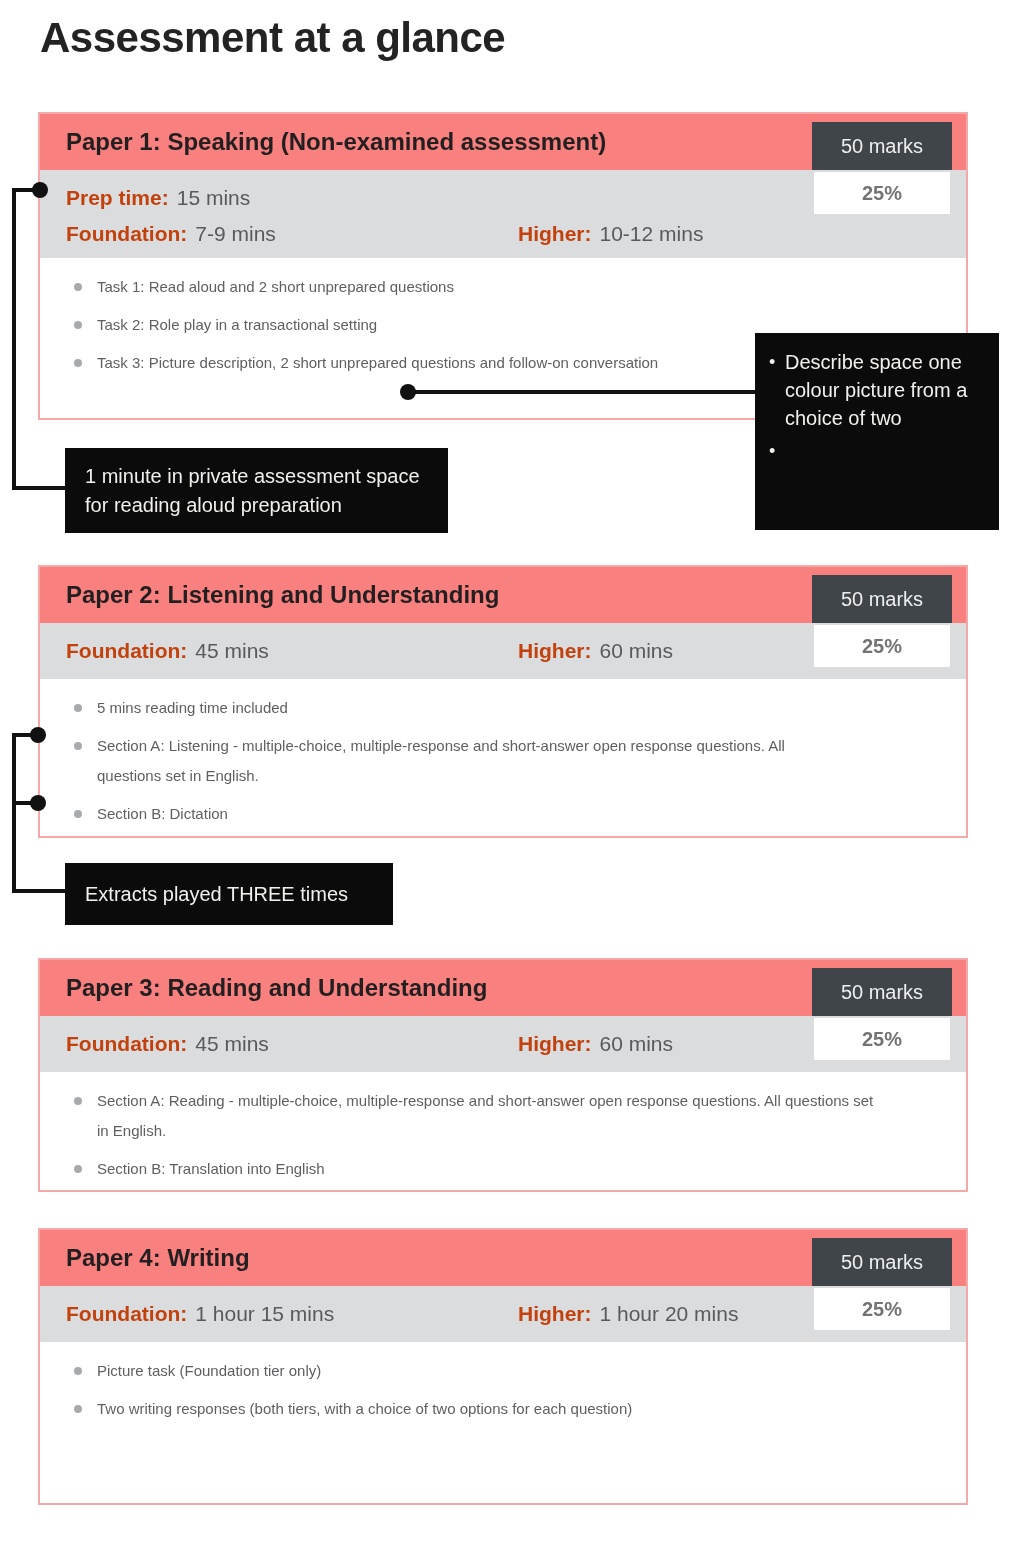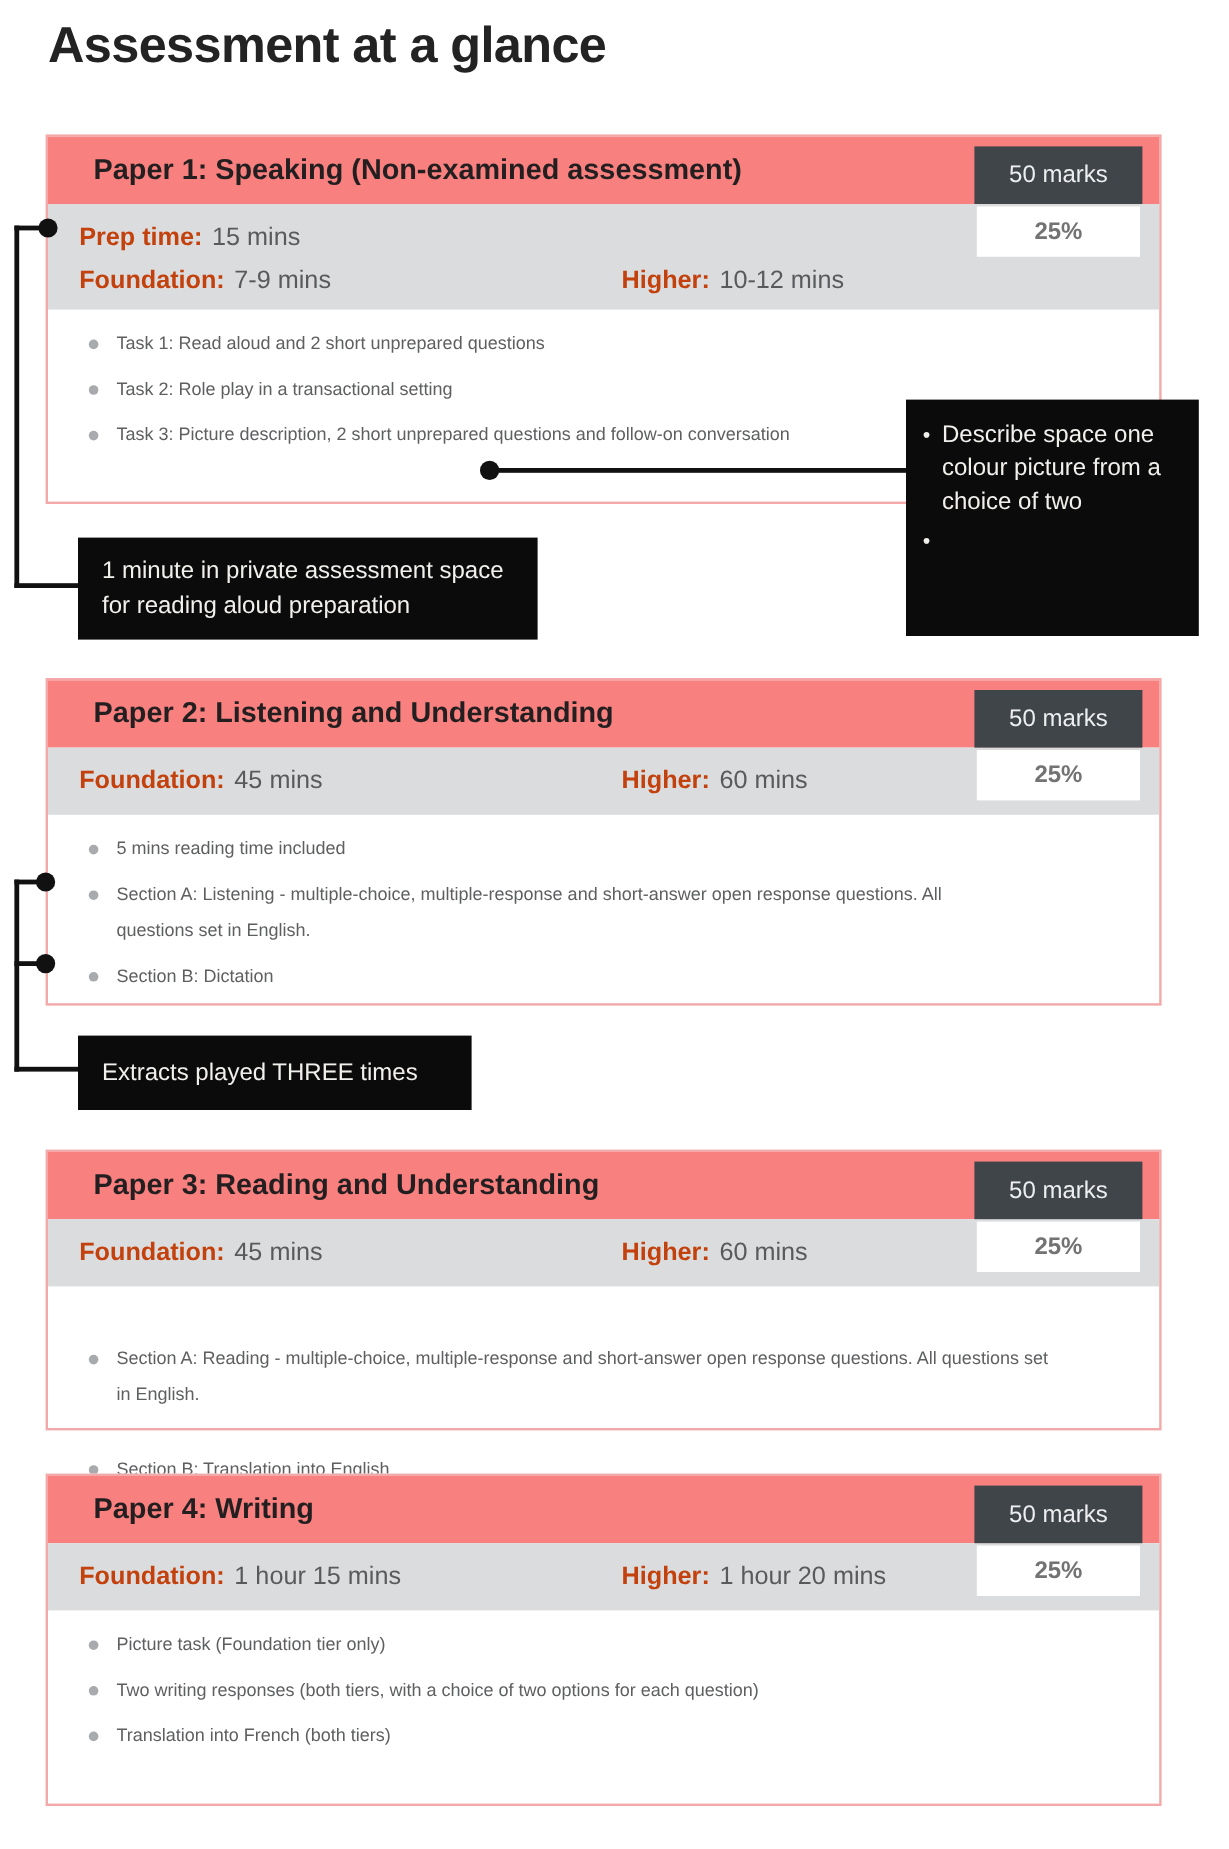--- a/index.html
+++ b/index.html
@@ -15,21 +15,21 @@
   .card{
     position:absolute;left:38px;width:930px;background:#ffffff;
     border:2px solid #F3A9A9;box-sizing:border-box;
   }
   .card.p1{top:112px;height:308px;}
   .card.p2{top:565px;height:273px;}
   .card.p3{top:958px;height:234px;}
   .card.p4{top:1228px;height:277px;}
   .card-header{
     height:56px;background:#F8807E;display:flex;align-items:center;
-    padding-left:38px;font-size:24px;color:#231f20;white-space:pre;
+    padding-left:26px;font-size:24px;color:#231f20;white-space:pre;
   }
   .card-header .strong{font-weight:800;}
   .card-header .rest{font-weight:700;}
   .meta{background:#DBDCDE;padding:10px 0 10px 26px;position:relative;}
   .card.p1 .meta{height:68px;}
   .meta-row{position:relative;height:36px;line-height:36px;font-size:21px;}
   .meta .lbl{font-weight:700;color:#c2410c;}
   .meta .val{color:#595a5c;margin-left:8px;}
   .meta .higher{position:absolute;left:452px;top:0;}
   .marks{
@@ -48,21 +48,21 @@
   .bullets li{
     position:relative;padding-left:23px;font-size:15px;line-height:30px;
     margin-bottom:8px;color:#5E5F61;
   }
   .bullets li::before{
     content:'';position:absolute;left:0;top:11px;width:8px;height:8px;
     border-radius:50%;background:#A8AAAD;
   }
   .card.p1 .bullets li{max-width:590px;}
   .card.p2 .bullets li{max-width:725px;}
-  .card.p3 .bullets li{max-width:780px;margin-top:32px;}
+  .card.p3 .bullets li{max-width:780px;}
   .card.p4 .bullets li{max-width:735px;}
   
   .callout{position:absolute;background:#0B0B0B;color:#F2F0ED;font-size:20px;z-index:5;box-sizing:border-box;}
   .callout.reading{left:65px;top:448px;width:383px;height:85px;padding:14px 18px 0 20px;line-height:29px;}
   .callout.extracts{left:65px;top:863px;width:328px;height:62px;display:flex;align-items:center;padding-left:20px;}
   .callout.picture{left:755px;top:333px;width:244px;height:197px;padding:15px 14px 0 14px;}
   .crow{display:flex;line-height:28px;margin-bottom:5px;}
   .crow .cmark{width:16px;flex:0 0 16px;font-size:18px;}
   .crow .ctext{width:190px;}
   
@@ -133,21 +133,20 @@
     <div class="card-header"><span class="strong">Paper 4: Writing</span><span class="rest"></span></div>
     <div class="meta">
       <div class="meta-row">
         <span class="lbl">Foundation:</span><span class="val">1 hour 15 mins</span>
         <span class="higher"><span class="lbl">Higher:</span><span class="val">1 hour 20 mins</span></span>
       </div>
     </div>
     <ul class="bullets">
       <li>Picture task (Foundation tier only)</li>
       <li>Two writing responses (both tiers, with a choice of two options for each question)</li>
-      <li>Translation into French (both tiers)</li>
     </ul>
     <div class="marks">50 marks</div>
     <div class="weight">25%</div>
   </section>
 
   <div class="dot" style="left:32px;top:182px;"></div>
   <div class="conn" style="left:12px;top:188px;width:28px;height:4px;"></div>
   <div class="conn" style="left:12px;top:188px;width:4px;height:302px;"></div>
   <div class="conn" style="left:12px;top:486px;width:56px;height:4px;"></div>
 

